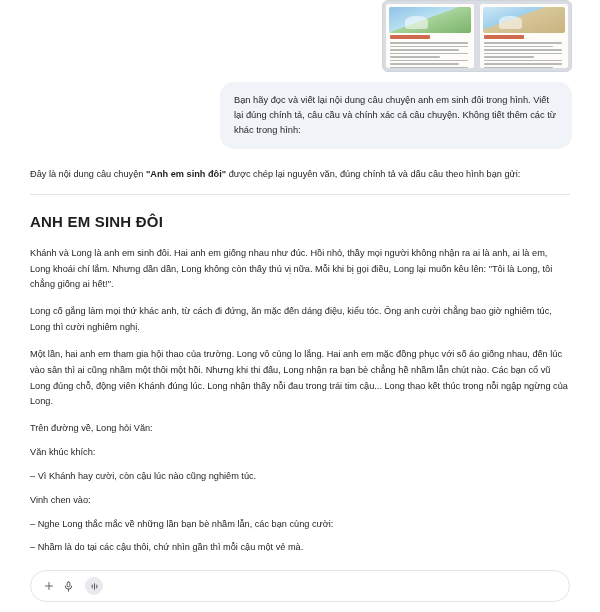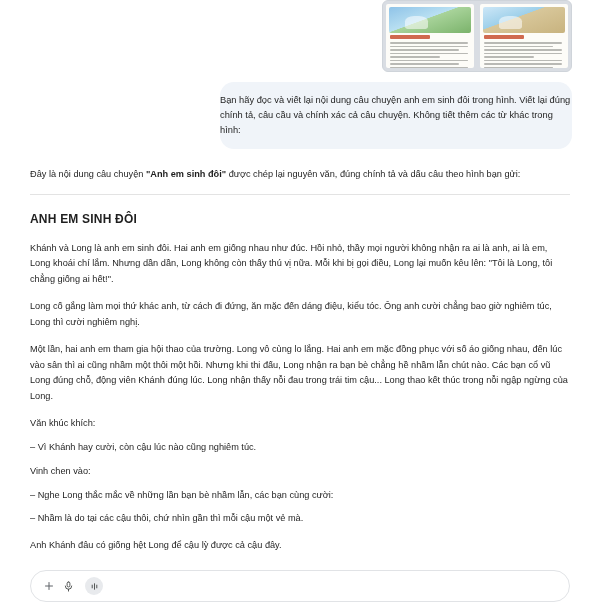--- a/index.html
+++ b/index.html
@@ -79,21 +79,21 @@
 
   
   .bubble-row {
     display: flex;
     justify-content: flex-end;
     padding: 10px 28px 0 0;
   }
   .user-bubble {
     background: #f0f4f9;
     border-radius: 14px;
-    padding: 11px 0;
+    padding: 11px 14px;
     max-width: 352px;
     font-size: 9.3px;
     line-height: 1.62;
     color: #1f1f1f;
     text-align: left;
   }
 
   
   .response {
     padding: 18px 30px 0 30px;
@@ -104,21 +104,21 @@
   .response p { margin: 0 0 11px 0; }
   .response p.tight { margin-bottom: 8px; }
   .response b { font-weight: bold; }
   .divider {
     border: 0;
     border-top: 1px solid #e3e3e3;
     margin: 6px 0 14px 0;
   }
   .story-title {
     font-weight: bold;
-    font-size: 12px;
+    font-size: 15px;
     margin: 0 0 12px 0;
     letter-spacing: .2px;
   }
 
   
   .composer-wrap {
     position: absolute;
     left: 0; right: 0; bottom: 0;
     background: #ffffff;
     padding: 8px 30px 10px 30px;
@@ -208,20 +208,21 @@
       <span>Đây là nội dung câu chuyện </span><b>"Anh em sinh đôi"</b><span> được chép lại nguyên văn, đúng chính tả và dấu câu theo hình bạn gửi:</span>
     </p>
 
     <hr class="divider">
 
     <p class="story-title">ANH EM SINH ĐÔI</p>
 
     <p>Khánh và Long là anh em sinh đôi. Hai anh em giống nhau như đúc. Hồi nhỏ, thầy mọi người không nhận ra ai là anh, ai là em, Long khoái chí lắm. Nhưng dần dần, Long không còn thấy thú vị nữa. Mỗi khi bị gọi điều, Long lại muốn kêu lên: "Tôi là Long, tôi chẳng giống ai hết!".</p>
     <p>Long cố gắng làm mọi thứ khác anh, từ cách đi đứng, ăn mặc đến dáng điệu, kiểu tóc. Ông anh cười chẳng bao giờ nghiêm túc, Long thì cười nghiêm nghị.</p>
     <p>Một lần, hai anh em tham gia hội thao của trường. Long vô cùng lo lắng. Hai anh em mặc đồng phục với số áo giống nhau, đến lúc vào sân thì ai cũng nhầm một thôi một hồi. Nhưng khi thi đấu, Long nhận ra bạn bè chẳng hề nhầm lẫn chút nào. Các bạn cổ vũ Long đúng chỗ, động viên Khánh đúng lúc. Long nhận thấy nỗi đau trong trái tim cậu... Long thao kết thúc trong nỗi ngập ngừng của Long.</p>
+    <p class="tight">Trên đường về, Long hỏi Văn:</p>
     <p class="tight">Văn khúc khích:</p>
     <p class="tight">– Vì Khánh hay cười, còn cậu lúc nào cũng nghiêm túc.</p>
     <p class="tight">Vinh chen vào:</p>
     <p class="tight">– Nghe Long thắc mắc về những lần bạn bè nhầm lẫn, các bạn cùng cười:</p>
     <p>– Nhầm là do tại các cậu thôi, chứ nhìn gần thì mỗi cậu một vẻ mà.</p>
     <p>Anh Khánh đâu có giống hệt Long để cậu lỳ được cả cậu đây.</p>
 
   </div>
 
   <div class="composer-wrap">

